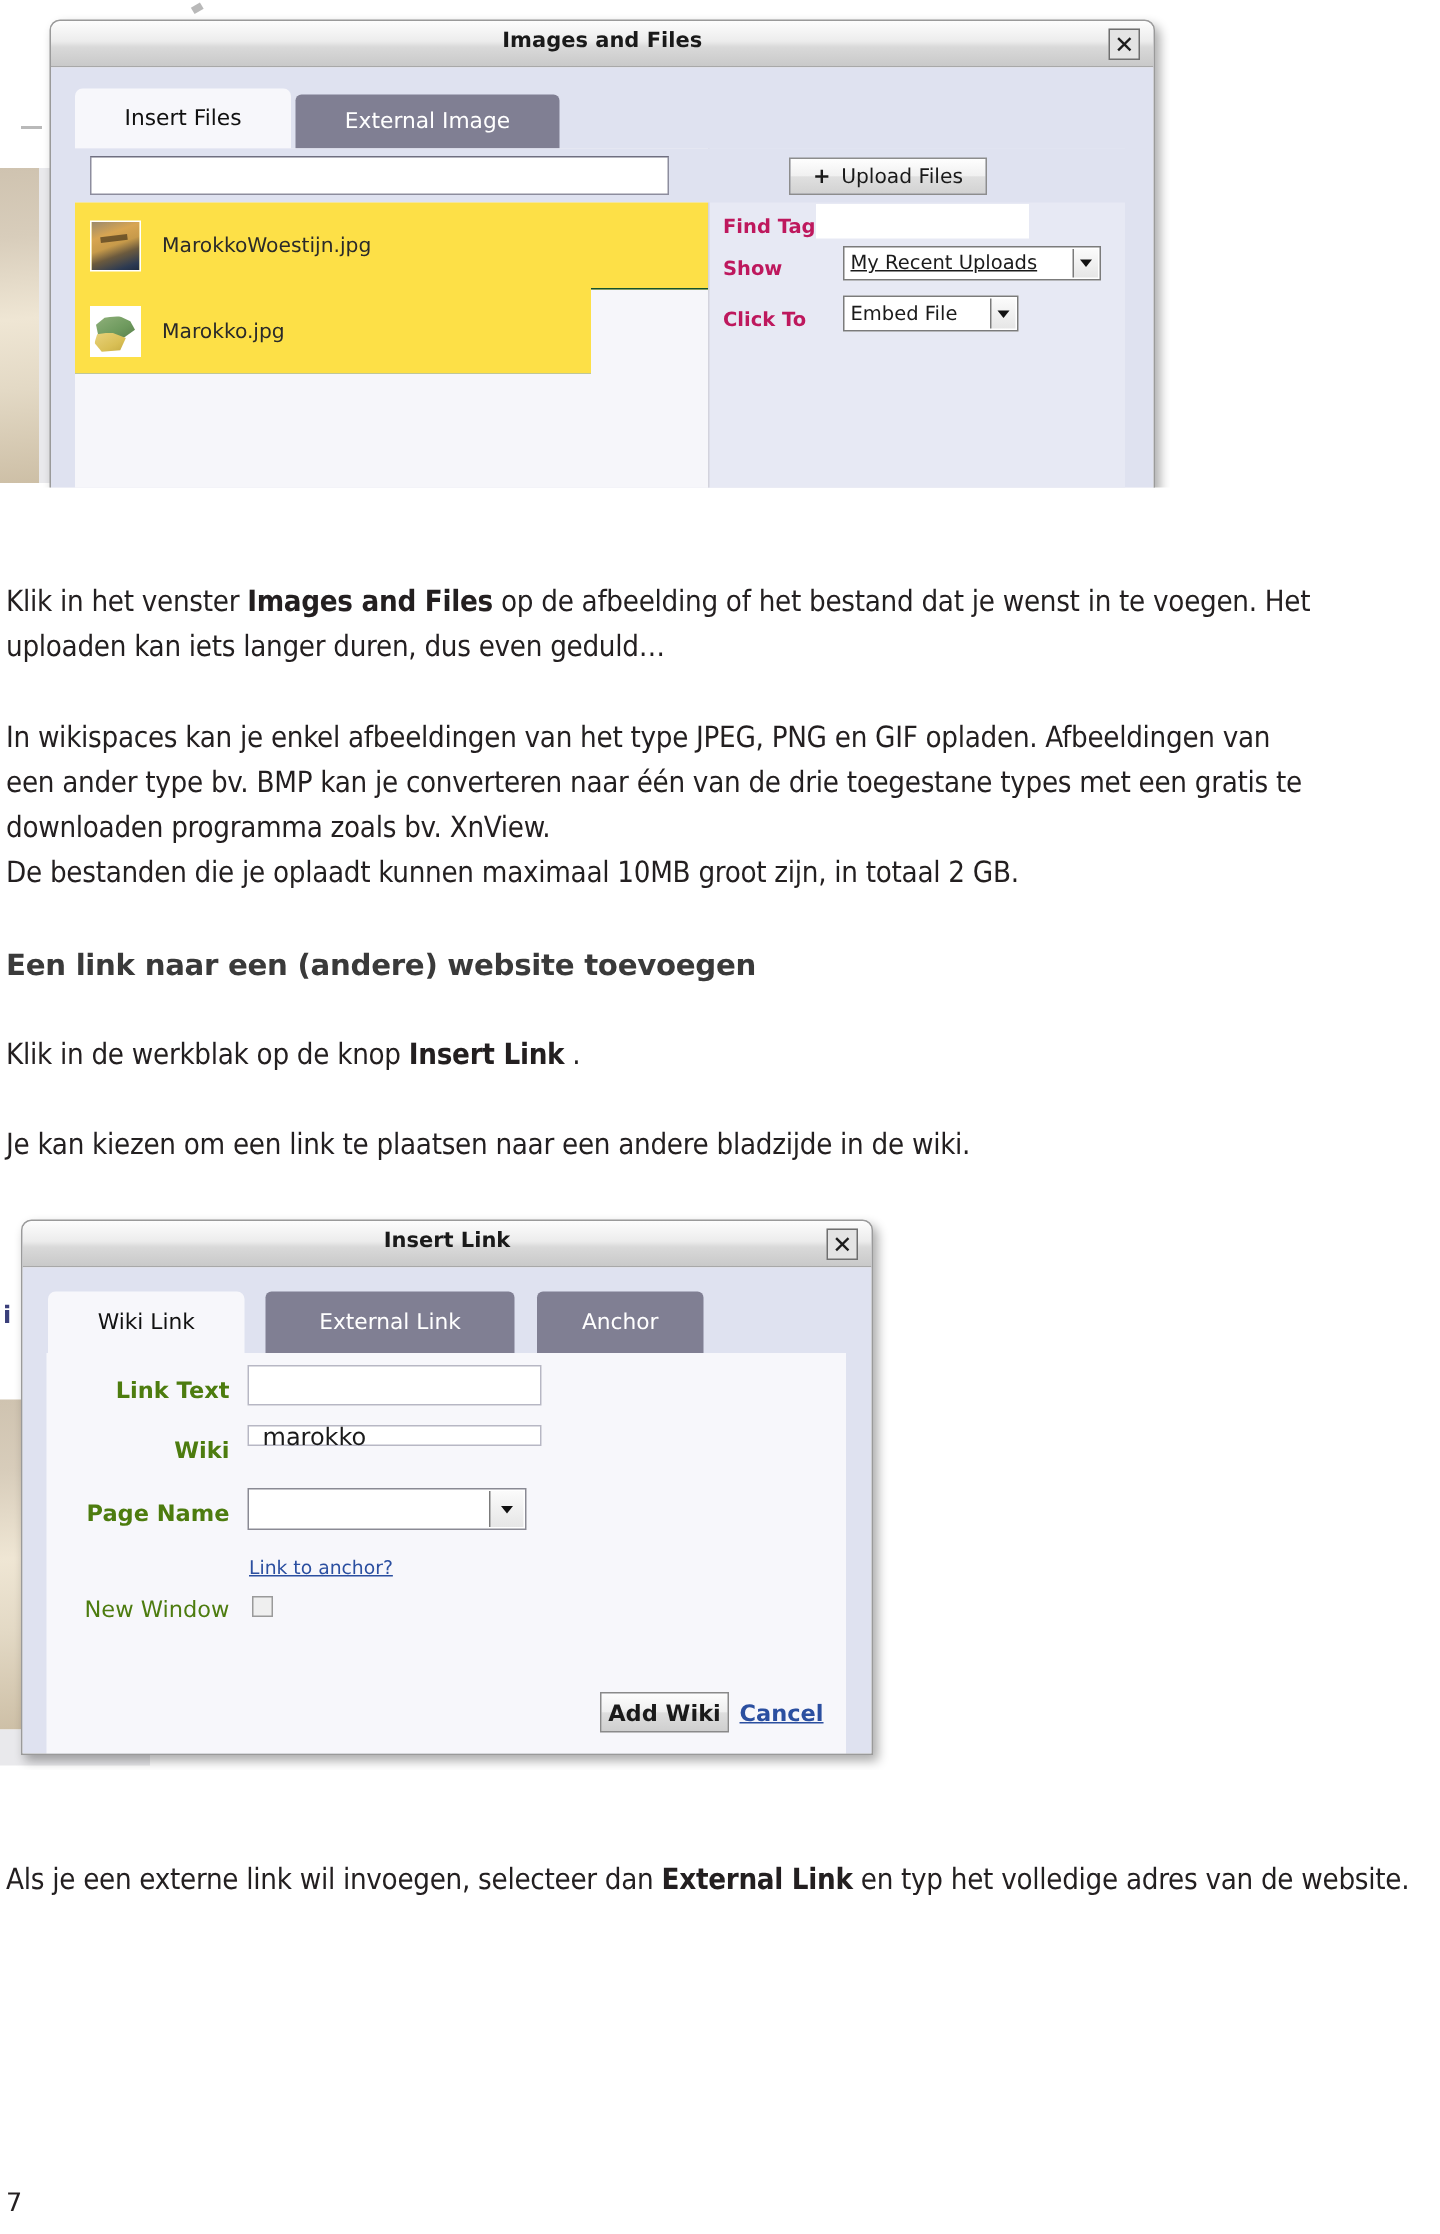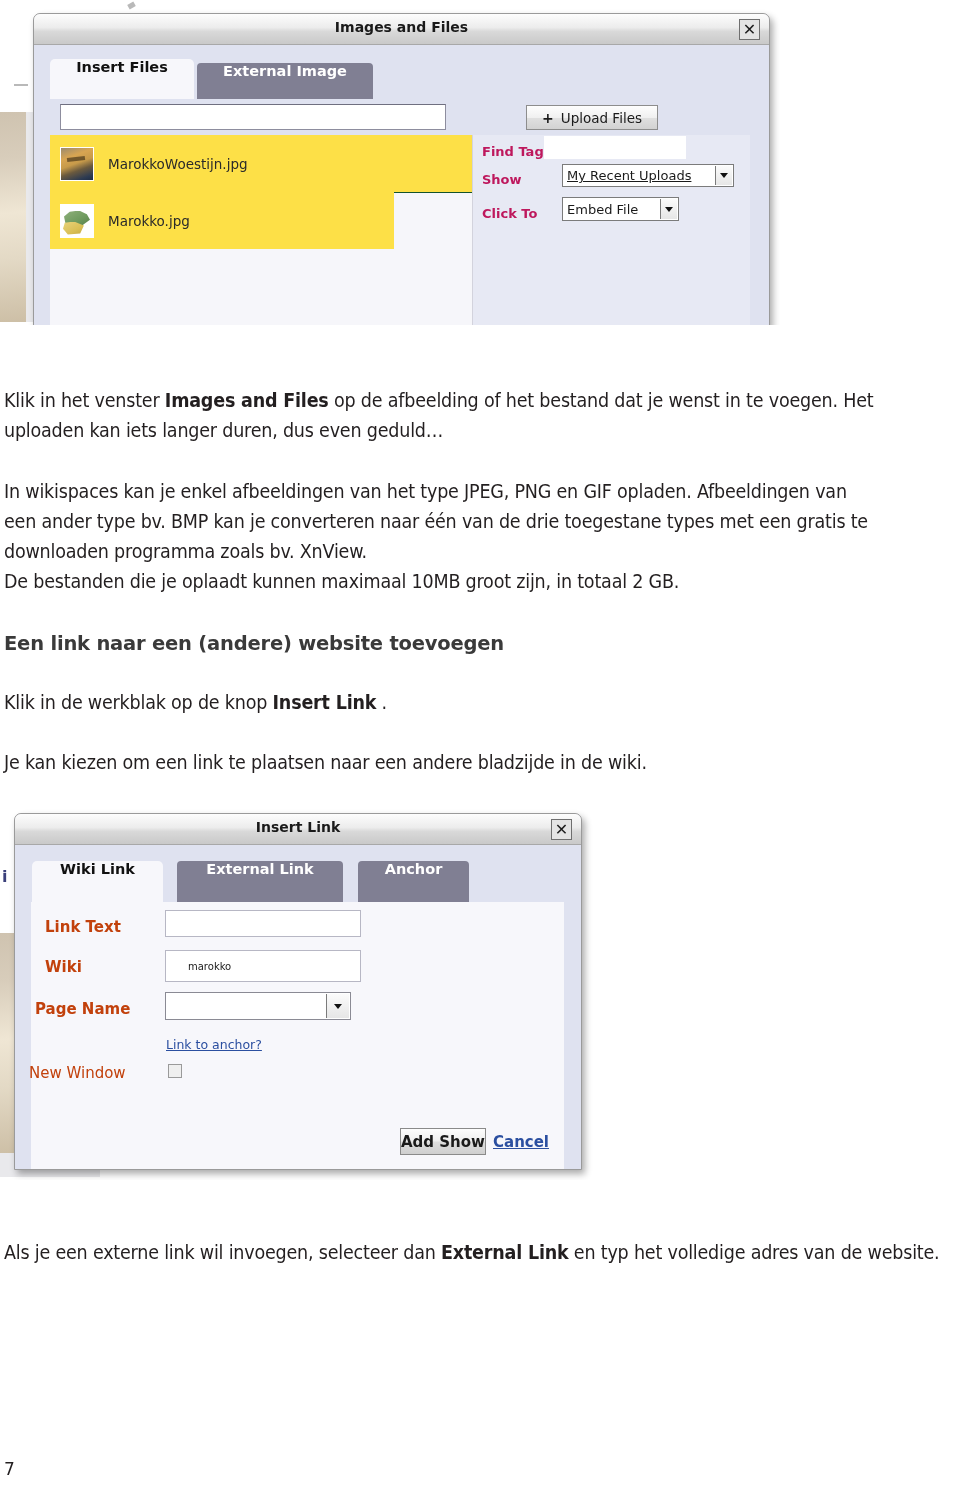--- a/index.html
+++ b/index.html
@@ -114,22 +114,23 @@
 
   
   .tabstrip {
     position: absolute;
     display: flex;
     align-items: flex-end;
   }
   .tab {
     font-family: "DejaVu Sans", "Liberation Sans", sans-serif;
     font-size: 14.5px;
-    font-weight: 700;
-    display: flex;
+    font-weight: 400;
+    display: flex;
+    align-items: center;
     justify-content: center;
     box-sizing: border-box;
   }
   .tab.active {
     background: #f7f7fb;
     color: #111111;
     border-radius: 5px 5px 0 0;
   }
   .tab.inactive {
     background: #807f93;
@@ -267,22 +268,22 @@
     border-right: 4px solid transparent;
     border-top: 5px solid #111111;
   }
 
   
   .link-label {
     position: absolute;
     font-family: "DejaVu Sans", "Liberation Sans", sans-serif;
     font-size: 15px;
     font-weight: 700;
-    color: #c2410c;
-    text-align: left;
+    color: #4d7c0f;
+    text-align: right;
   }
   .link-anchor {
     position: absolute;
     font-family: "DejaVu Sans", "Liberation Sans", sans-serif;
     font-size: 12.5px;
     color: #2b4fa0;
     text-decoration: underline;
   }
   .checkbox {
     position: absolute;
@@ -438,40 +439,40 @@
           <span>Anchor</span>
         </div>
       </div>
 
       <div class="panel" style="left:16px; top:57px; width:533px; height:267px;"></div>
 
       <div class="link-label" style="left:30px; top:73px; width:108px;">Link Text</div>
       <div class="txtinput" style="left:150px; top:65px; width:196px; height:27px; border-color:#b7b7c4;"></div>
 
       <div class="link-label" style="left:30px; top:113px; width:108px;">Wiki</div>
-      <div class="txtinput" style="left:150px; top:105px; width:196px; height:32px; border-color:#b7b7c4; display:flex; align-items:center; padding-left:22px;
-                  font-family:'DejaVu Sans','Liberation Sans',sans-serif; font-size:10px; color:#1a1a1a;">
+      <div class="txtinput" style="left:150px; top:105px; width:196px; height:14px; border-color:#b7b7c4; display:flex; align-items:center; padding-left:9px;
+                  font-family:'DejaVu Sans','Liberation Sans',sans-serif; font-size:16px; color:#1a1a1a;">
         <span>marokko</span>
       </div>
 
       <div class="link-label" style="left:20px; top:155px; width:118px;">Page Name</div>
       <div class="select-box" style="left:150px; top:147px; width:186px; height:28px; border-color:#8a8a94;">
         <span></span>
         <span class="select-arrow" style="width:22px;">
           <span class="caret"></span>
         </span>
       </div>
 
       <div class="link-anchor" style="left:151px; top:192px;">Link to anchor?</div>
 
       <div class="link-label" style="left:14px; top:219px; width:124px; font-weight:400;">New Window</div>
       <div class="checkbox" style="left:153px; top:219px;"></div>
 
       <div class="add-link-btn" style="left:385px; top:283px; width:86px; height:27px;">
-        <span>Add Show</span>
+        <span>Add Wiki</span>
       </div>
       <div class="cancel-link" style="left:478px; top:288px;">Cancel</div>
 
     </div>
   </div>
 </div>
 
 <div class="abs doc-text" style="left:4px; top:1238px; width:952px;">
   <span>Als je een externe link wil invoegen, selecteer dan </span><b>External Link</b><span> en typ het volledige adres van de website.</span>
 </div>

